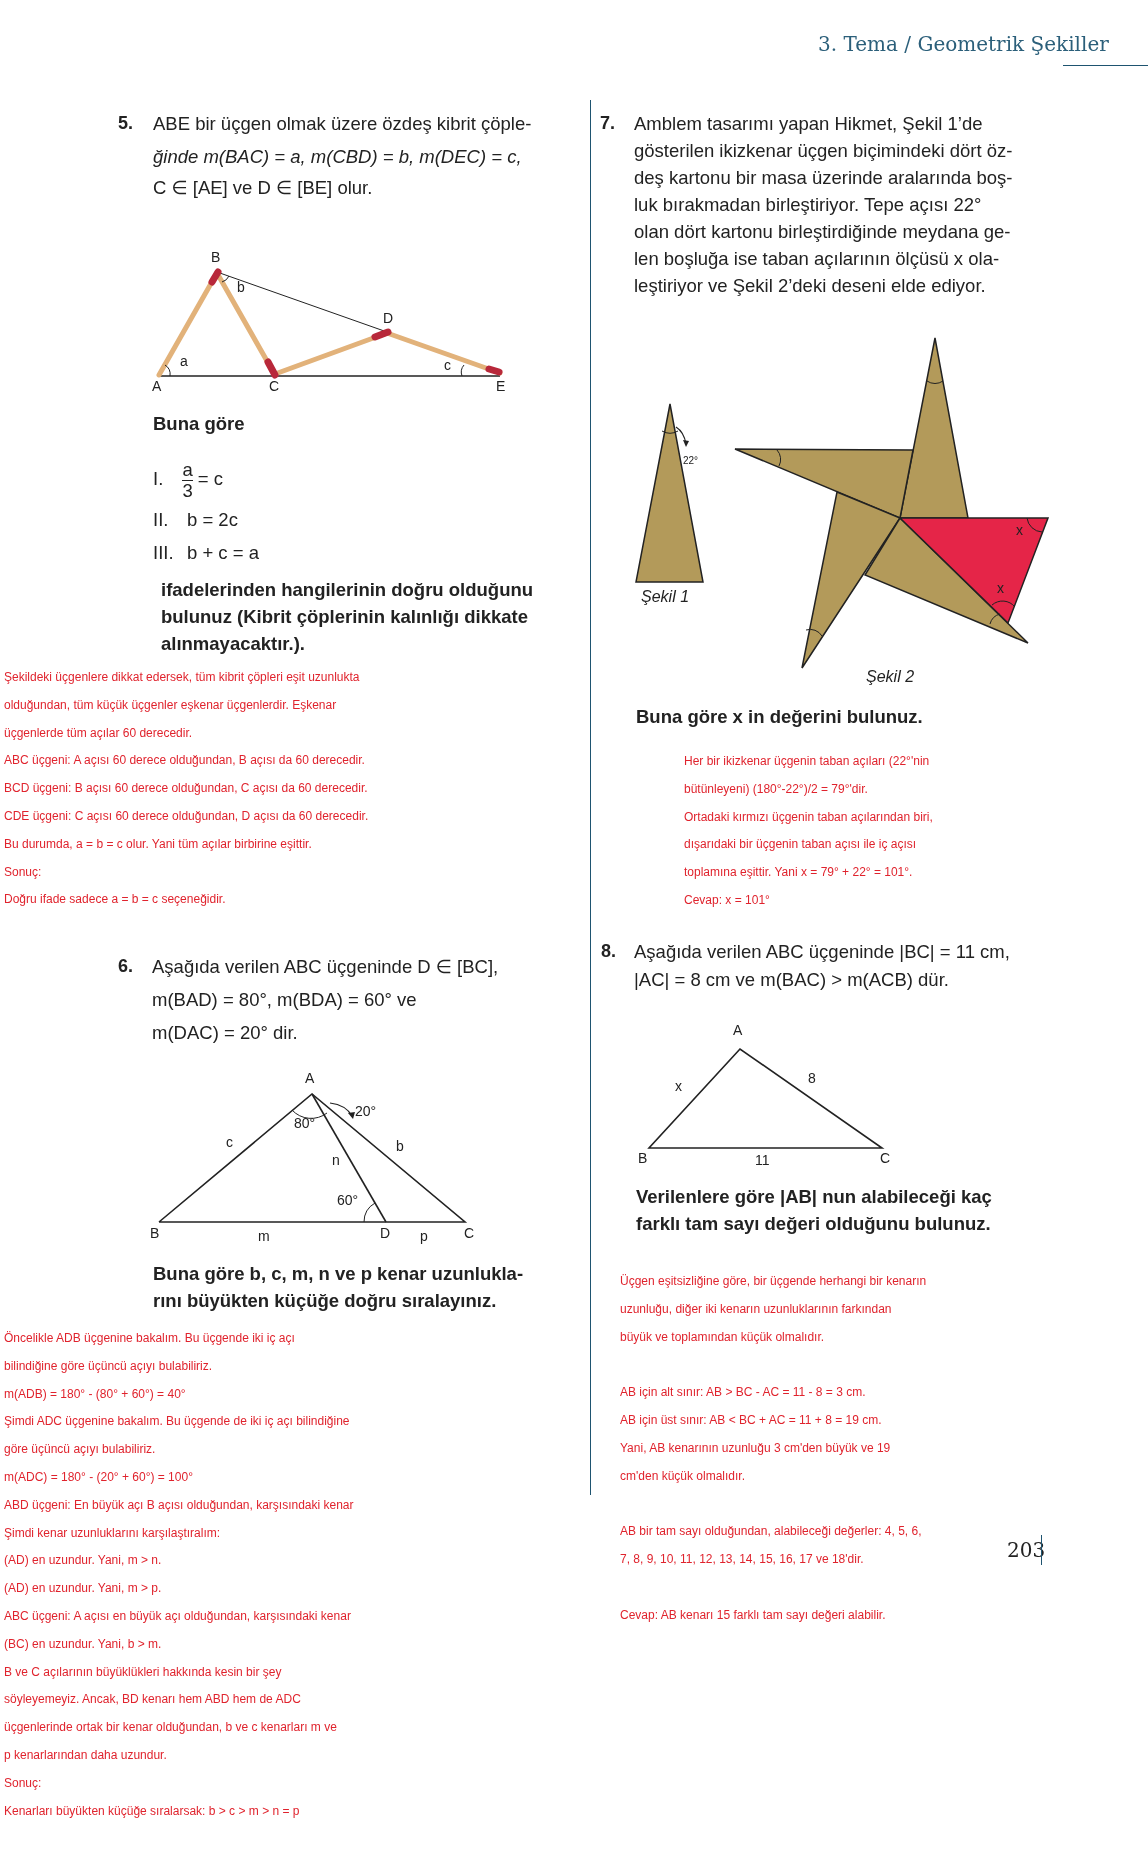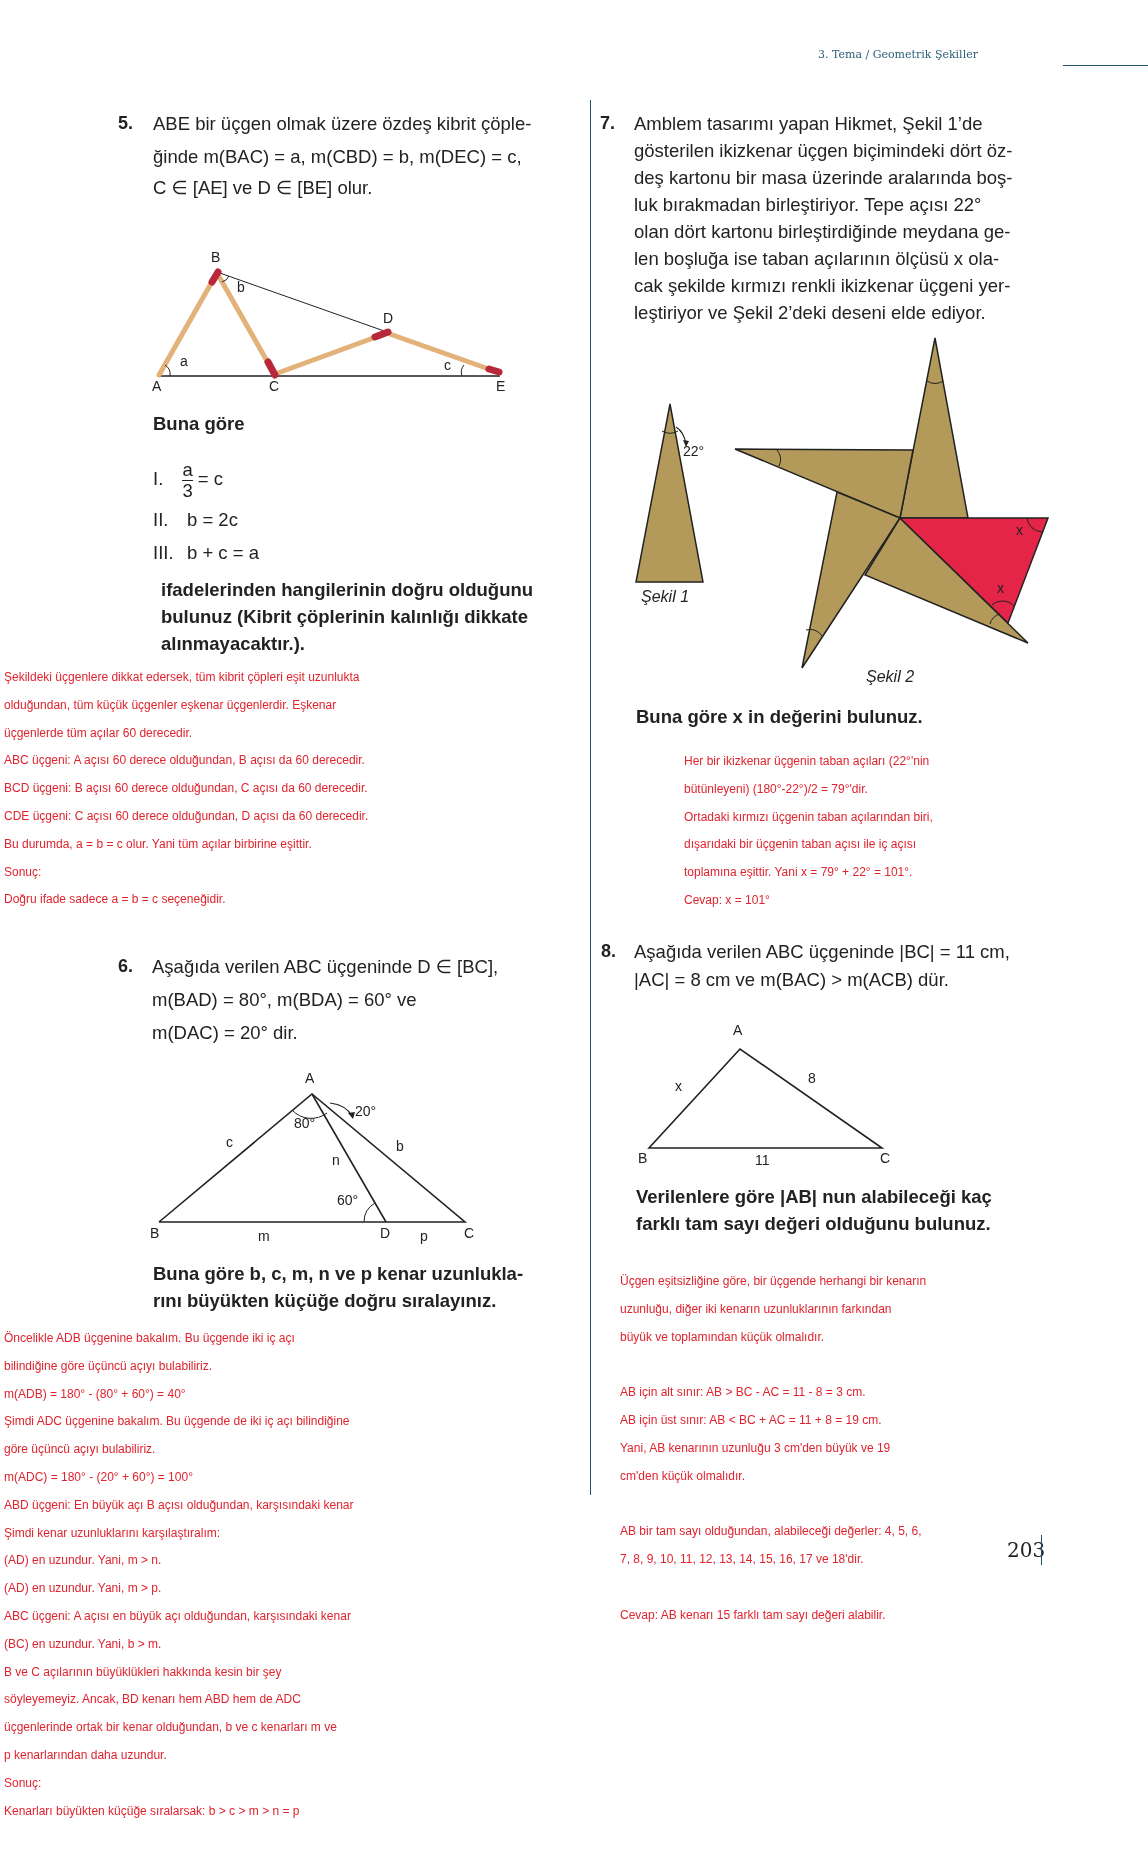--- a/index.html
+++ b/index.html
@@ -1,18 +1,18 @@
 <!DOCTYPE html>
 <html><head>
 <meta charset="utf-8">
 <style>
   html, body { margin:0; padding:0; background:#ffffff; }
   body { width:1148px; height:1864px; position:relative; overflow:hidden; font-family:"Liberation Sans", sans-serif; color:#222; }
   .abs { position:absolute; }
-  .header-title { left:818px; top:48px; font-family:"DejaVu Serif", serif; font-size:11px; color:#2b5f7a; white-space:nowrap; }
+  .header-title { left:818px; top:32px; font-family:"DejaVu Serif", serif; font-size:20px; color:#2b5f7a; white-space:nowrap; }
   .header-rule { left:1063px; top:65px; width:85px; height:1px; background:#1e5470; }
   .divider { left:590px; top:100px; width:1px; height:1395px; background:#1e5470; }
   .qnum { font-weight:bold; font-size:18px; color:#222; }
   .qtext { font-size:18.5px; line-height:27px; color:#222; }
   .bold { font-weight:bold; }
   .red { color:#e0232d; font-family:"Liberation Sans", sans-serif; font-size:12px; line-height:27.8px; white-space:nowrap; }
   .lbl { font-size:14px; color:#222; position:absolute; }
   .ital { font-style:italic; font-size:16px; color:#222; position:absolute; }
   svg { position:absolute; left:0; top:0; }
   .line { display:block; }
@@ -21,21 +21,21 @@
 </head>
 <body>
 
 <div class="abs header-title">3. Tema / Geometrik Şekiller</div>
 <div class="abs header-rule"></div>
 <div class="abs divider"></div>
 
 <div class="abs qnum" style="left:118px; top:113px;">5.</div>
 <div class="abs qtext" style="left:153px; top:110px; width:425px;">
   <span class="line">ABE bir üçgen olmak üzere özdeş kibrit çöple-</span>
-  <span class="line" style="margin-top:6px;">ğinde m(BAC) = a, m(CBD) = b, m(DEC) = c,</span>
+  <span class="line" style="margin-top:6px;font-style:italic;">ğinde m(BAC) = a, m(CBD) = b, m(DEC) = c,</span>
   <span class="line" style="margin-top:4px;">C ∈ [AE] ve D ∈ [BE] olur.</span>
 </div>
 
 <svg width="1148" height="1864" style="pointer-events:none;">
 
   <line x1="159" y1="376" x2="500" y2="376" stroke="#222" stroke-width="1.3"></line>
   <line x1="217" y1="272" x2="387" y2="332" stroke="#222" stroke-width="1"></line>
 
   <g stroke-linecap="round">
     <line x1="159" y1="375" x2="217" y2="273" stroke="#e2b27a" stroke-width="5"></line>
@@ -96,21 +96,20 @@
 </div>
 
 <div class="abs qnum" style="left:600px; top:113px;">7.</div>
 <div class="abs qtext" style="left:634px; top:110px; width:425px;">
   <span class="line">Amblem tasarımı yapan Hikmet, Şekil 1’de</span>
   <span class="line">gösterilen ikizkenar üçgen biçimindeki dört öz-</span>
   <span class="line">deş kartonu bir masa üzerinde aralarında boş-</span>
   <span class="line">luk bırakmadan birleştiriyor. Tepe açısı 22°</span>
   <span class="line">olan dört kartonu birleştirdiğinde meydana ge-</span>
   <span class="line">len boşluğa ise taban açılarının ölçüsü x ola-</span>
-  <span class="line">cak şekilde kırmızı renkli ikizkenar üçgeni yer-</span>
   <span class="line">leştiriyor ve Şekil 2’deki deseni elde ediyor.</span>
 </div>
 
 <svg width="1148" height="1864" style="pointer-events:none;">
 
   <polygon points="670,404 636,582 703,582" fill="#b39a5a" stroke="#222" stroke-width="1.5"></polygon>
   <path d="M 662 431 A 16 16 0 0 0 678 431" fill="none" stroke="#222" stroke-width="1"></path>
   <path d="M 676 427 Q 684 432 686 444" fill="none" stroke="#222" stroke-width="1.2"></path>
   <polygon points="686,447 683,440 689,441" fill="#222"></polygon>
 
@@ -121,21 +120,21 @@
 
   <polygon points="900,518 1048,518 1008,623" fill="#e52548" stroke="#222" stroke-width="1.5"></polygon>
 
   <path d="M 927 381 A 14 14 0 0 0 943 381" fill="none" stroke="#222" stroke-width="1"></path>
   <path d="M 777 450 A 14 14 0 0 1 779 466" fill="none" stroke="#222" stroke-width="1"></path>
   <path d="M 806 630 A 14 14 0 0 1 822 636" fill="none" stroke="#222" stroke-width="1"></path>
   <path d="M 990 624 A 14 14 0 0 1 1000 614" fill="none" stroke="#222" stroke-width="1"></path>
   <path d="M 1027 518 A 16 16 0 0 0 1042 532" fill="none" stroke="#222" stroke-width="1"></path>
   <path d="M 992 605 A 16 16 0 0 1 1015 607" fill="none" stroke="#222" stroke-width="1"></path>
 </svg>
-<div class="lbl" style="left:683px; top:443px; font-size:14px;">22°</div>
+<div class="lbl" style="left:683px; top:455px; font-size:10px;">22°</div>
 <div class="ital" style="left:641px; top:588px;">Şekil 1</div>
 <div class="lbl" style="left:1016px; top:522px;">x</div>
 <div class="lbl" style="left:997px; top:580px;">x</div>
 <div class="ital" style="left:866px; top:668px;">Şekil 2</div>
 <div class="abs qtext bold" style="left:636px; top:703px;">Buna göre x in değerini bulunuz.</div>
 
 <div class="abs red" style="left:684px; top:748px;">
   <span class="line">Her bir ikizkenar üçgenin taban açıları (22°'nin</span>
   <span class="line">bütünleyeni) (180°-22°)/2 = 79°'dir.</span>
   <span class="line">Ortadaki kırmızı üçgenin taban açılarından biri,</span>

